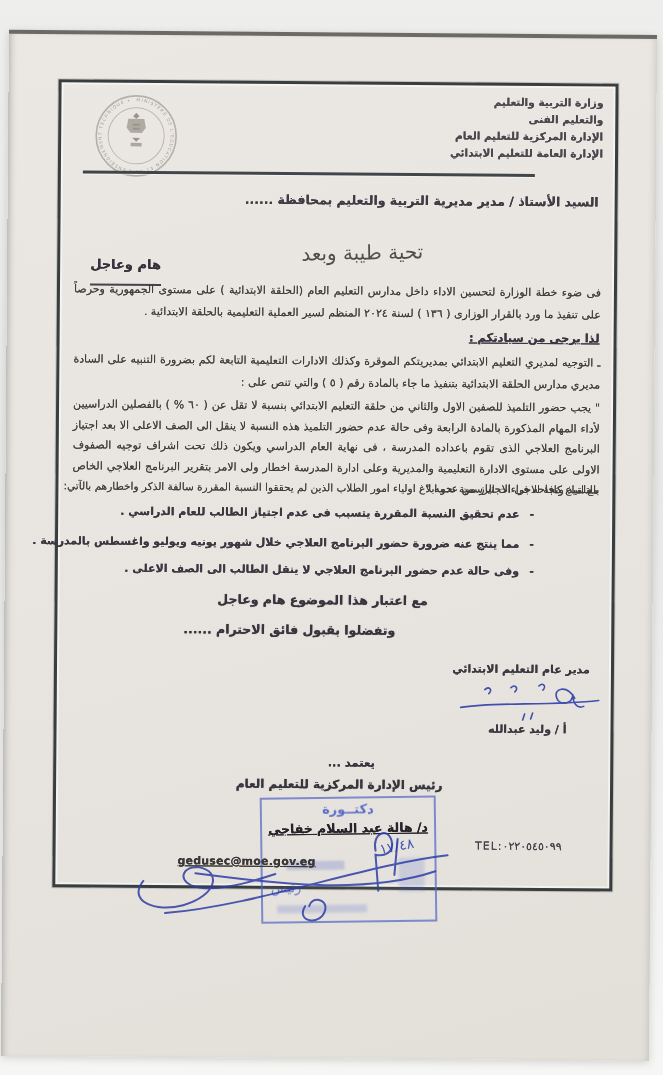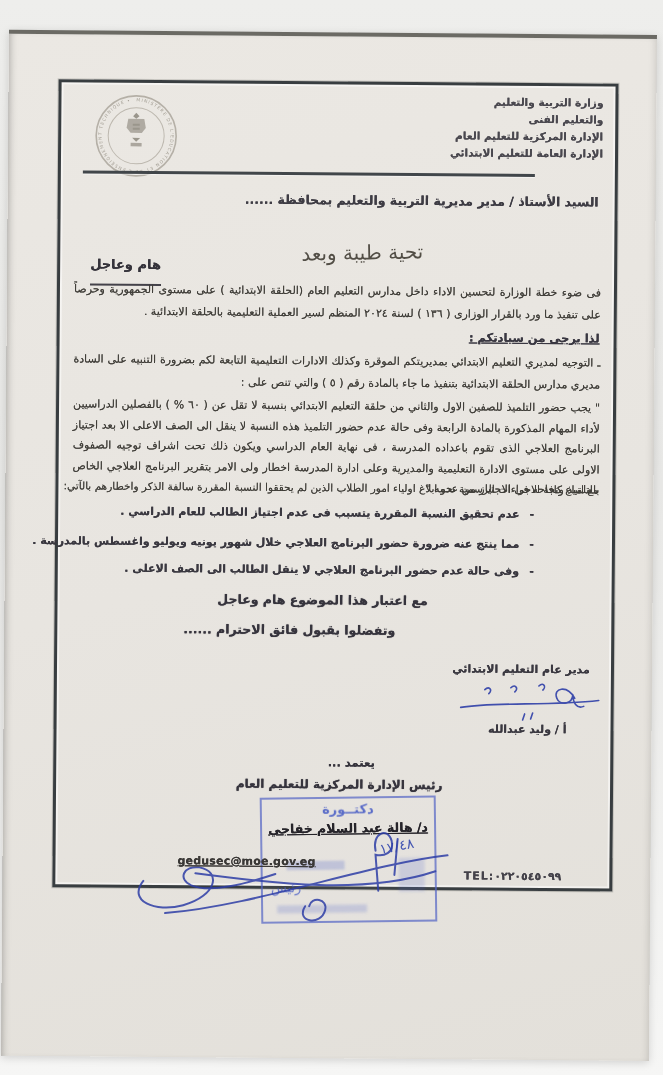--- a/index.html
+++ b/index.html
@@ -50,21 +50,21 @@
   .stamp{left:205px;top:712px;width:172px;height:122px;border:2px solid rgba(82,100,196,.7);transform:rotate(-1.2deg);background:rgba(255,255,255,.03);}
   .stamp-title{left:0;right:0;top:3px;text-align:center;font-size:13px;font-weight:bold;color:#4c60c6;direction:rtl;opacity:.9;filter:blur(.3px);}
   .stamp-name{left:0;right:0;top:22px;text-align:center;font-size:12.5px;font-weight:bold;color:#26242a;direction:rtl;white-space:nowrap;text-decoration:underline;text-shadow:0 0 .6px #26242a;}
   .stamp-num{right:20px;top:40px;font-size:14px;color:#3448ae;direction:rtl;transform:rotate(-10deg);opacity:.9;}
   .stamp-role{left:8px;bottom:26px;font-size:13px;color:#4c60c6;direction:rtl;filter:blur(.4px);opacity:.85;}
   .stamp-noise1{left:24px;top:62px;width:58px;height:9px;background:rgba(80,100,200,.25);filter:blur(1.2px);}
   .stamp-noise2{left:14px;bottom:8px;width:90px;height:8px;background:rgba(80,100,200,.22);filter:blur(1.4px);}
   .stamp-noise3{right:10px;top:60px;width:26px;height:34px;background:rgba(80,100,200,.18);filter:blur(1.6px);}
   .scribble{left:70px;top:726px;overflow:visible;}
   .email{left:122px;top:771px;font-size:11px;font-weight:bold;color:#3a3836;text-decoration:underline;letter-spacing:.2px;text-shadow:0 0 .5px #3a3836;}
-  .tel{right:48px;top:784px;font-size:11px;font-weight:bold;direction:ltr;color:#44424a;letter-spacing:1px;text-shadow:0 0 .5px #44424a;}
+  .tel{right:48px;top:754px;font-size:11px;font-weight:normal;direction:ltr;color:#44424a;letter-spacing:1px;text-shadow:0 0 .5px #44424a;}
   svg{overflow:visible;}
 </style>
 </head>
 <body>
 
 <div class="paper">
   <div class="frame">
 
     <svg class="seal" width="86" height="86" viewBox="0 0 86 86">
       <circle cx="43" cy="43" r="40" fill="none" stroke="#b5b0a7" stroke-width="1.6"></circle>

